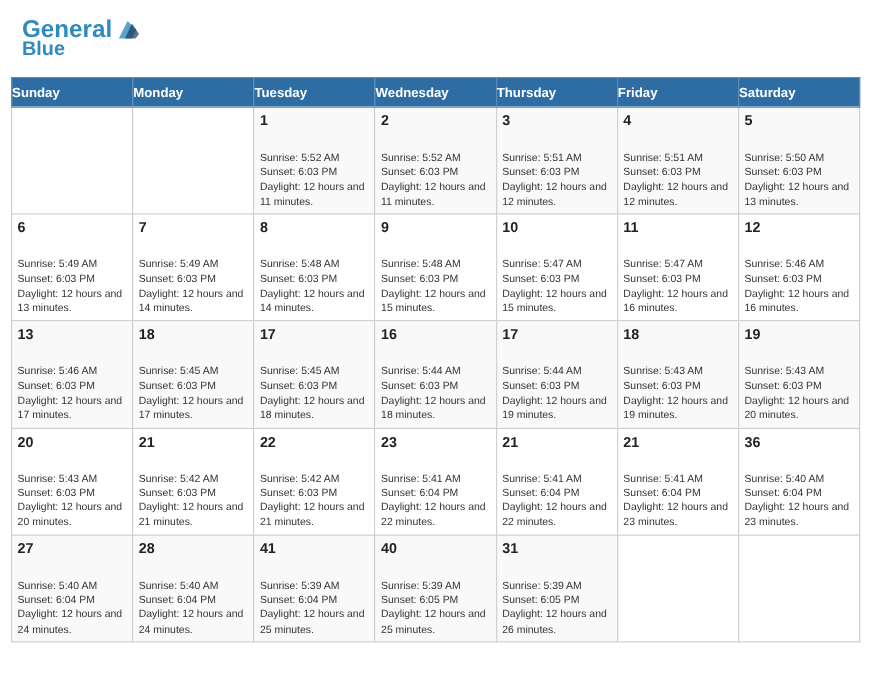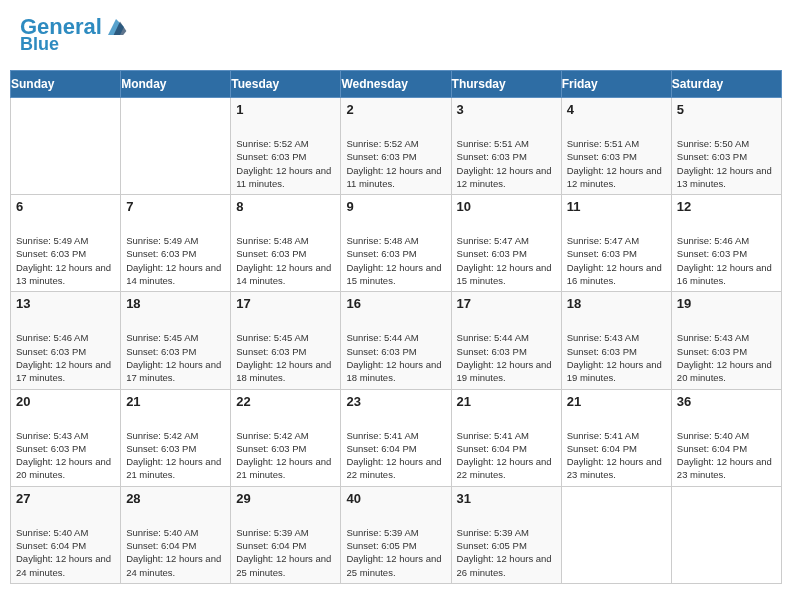--- a/index.html
+++ b/index.html
@@ -302,21 +302,21 @@
 Sunset: 6:04 PM
 Daylight: 12 hours and 24 minutes.</div>
         </td>
         <td>
           <span class="day-number">28</span>
           <div class="day-info">Sunrise: 5:40 AM
 Sunset: 6:04 PM
 Daylight: 12 hours and 24 minutes.</div>
         </td>
         <td>
-          <span class="day-number">29</span>
+          <span class="day-number">41</span>
           <div class="day-info">Sunrise: 5:39 AM
 Sunset: 6:04 PM
 Daylight: 12 hours and 25 minutes.</div>
         </td>
         <td>
           <span class="day-number">40</span>
           <div class="day-info">Sunrise: 5:39 AM
 Sunset: 6:05 PM
 Daylight: 12 hours and 25 minutes.</div>
         </td>

